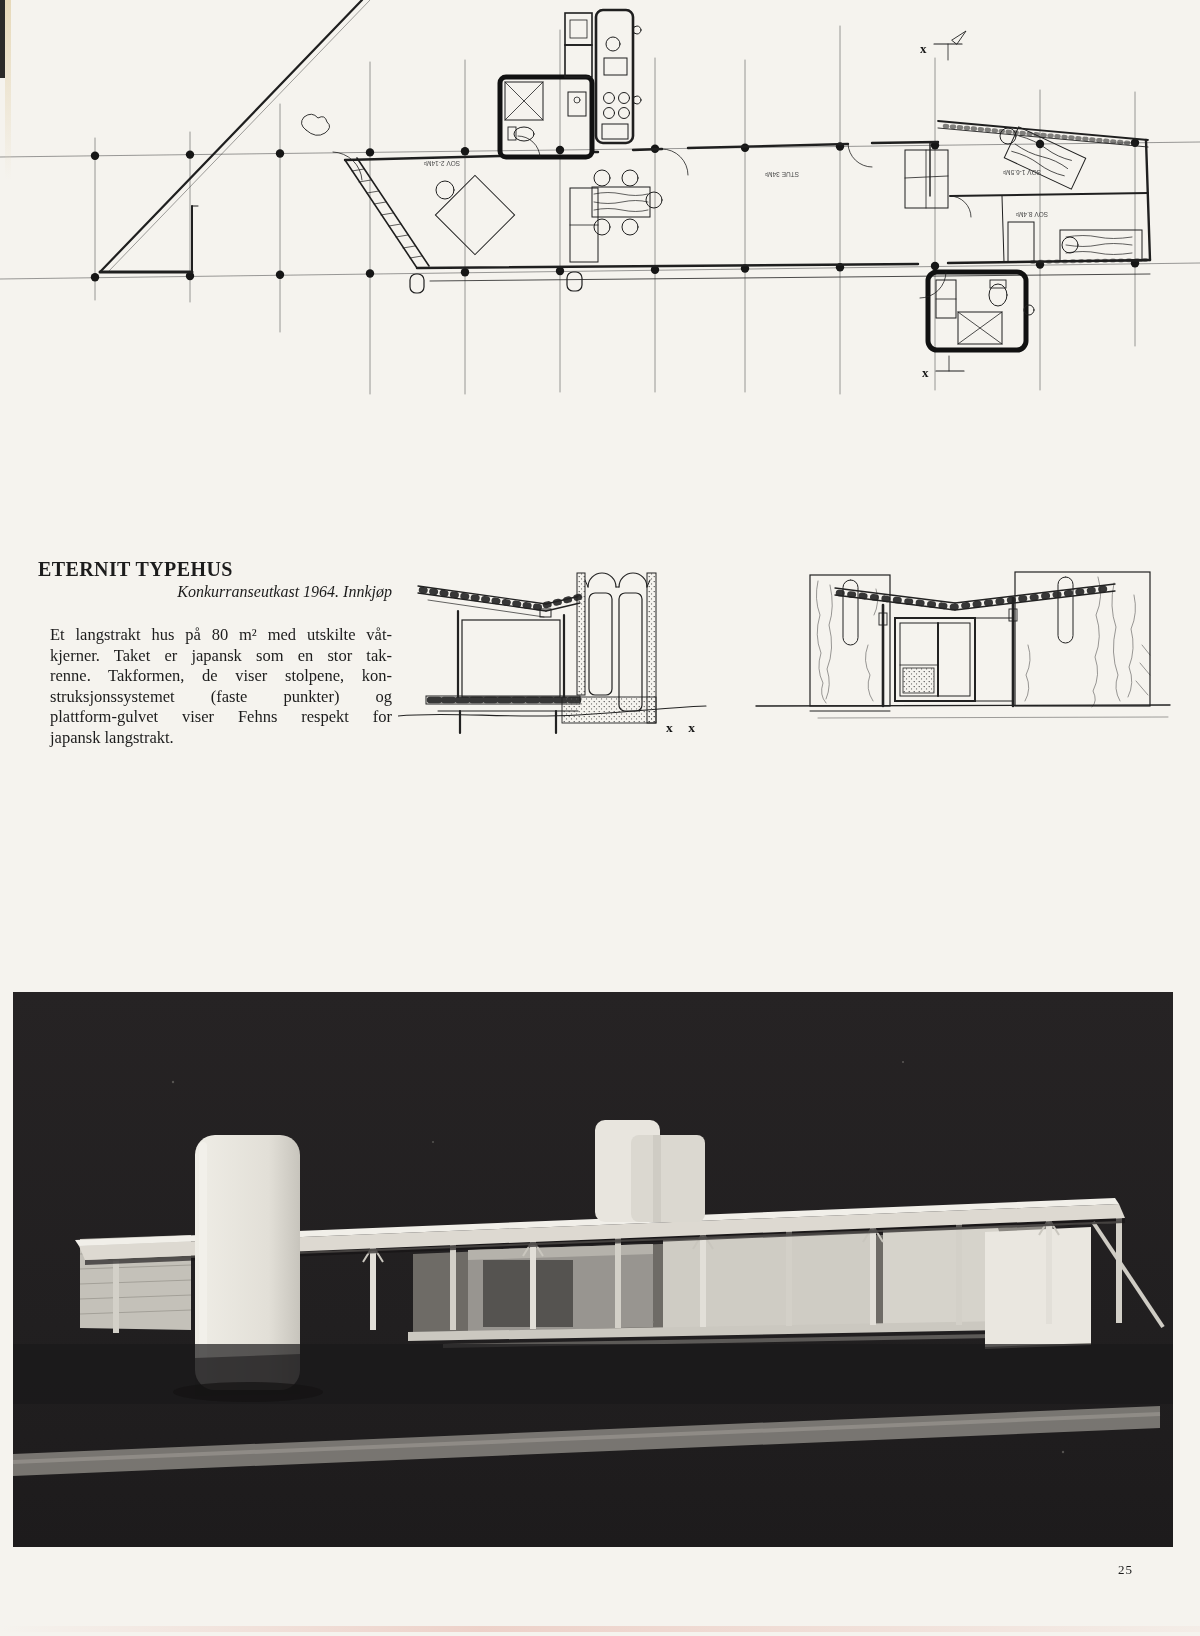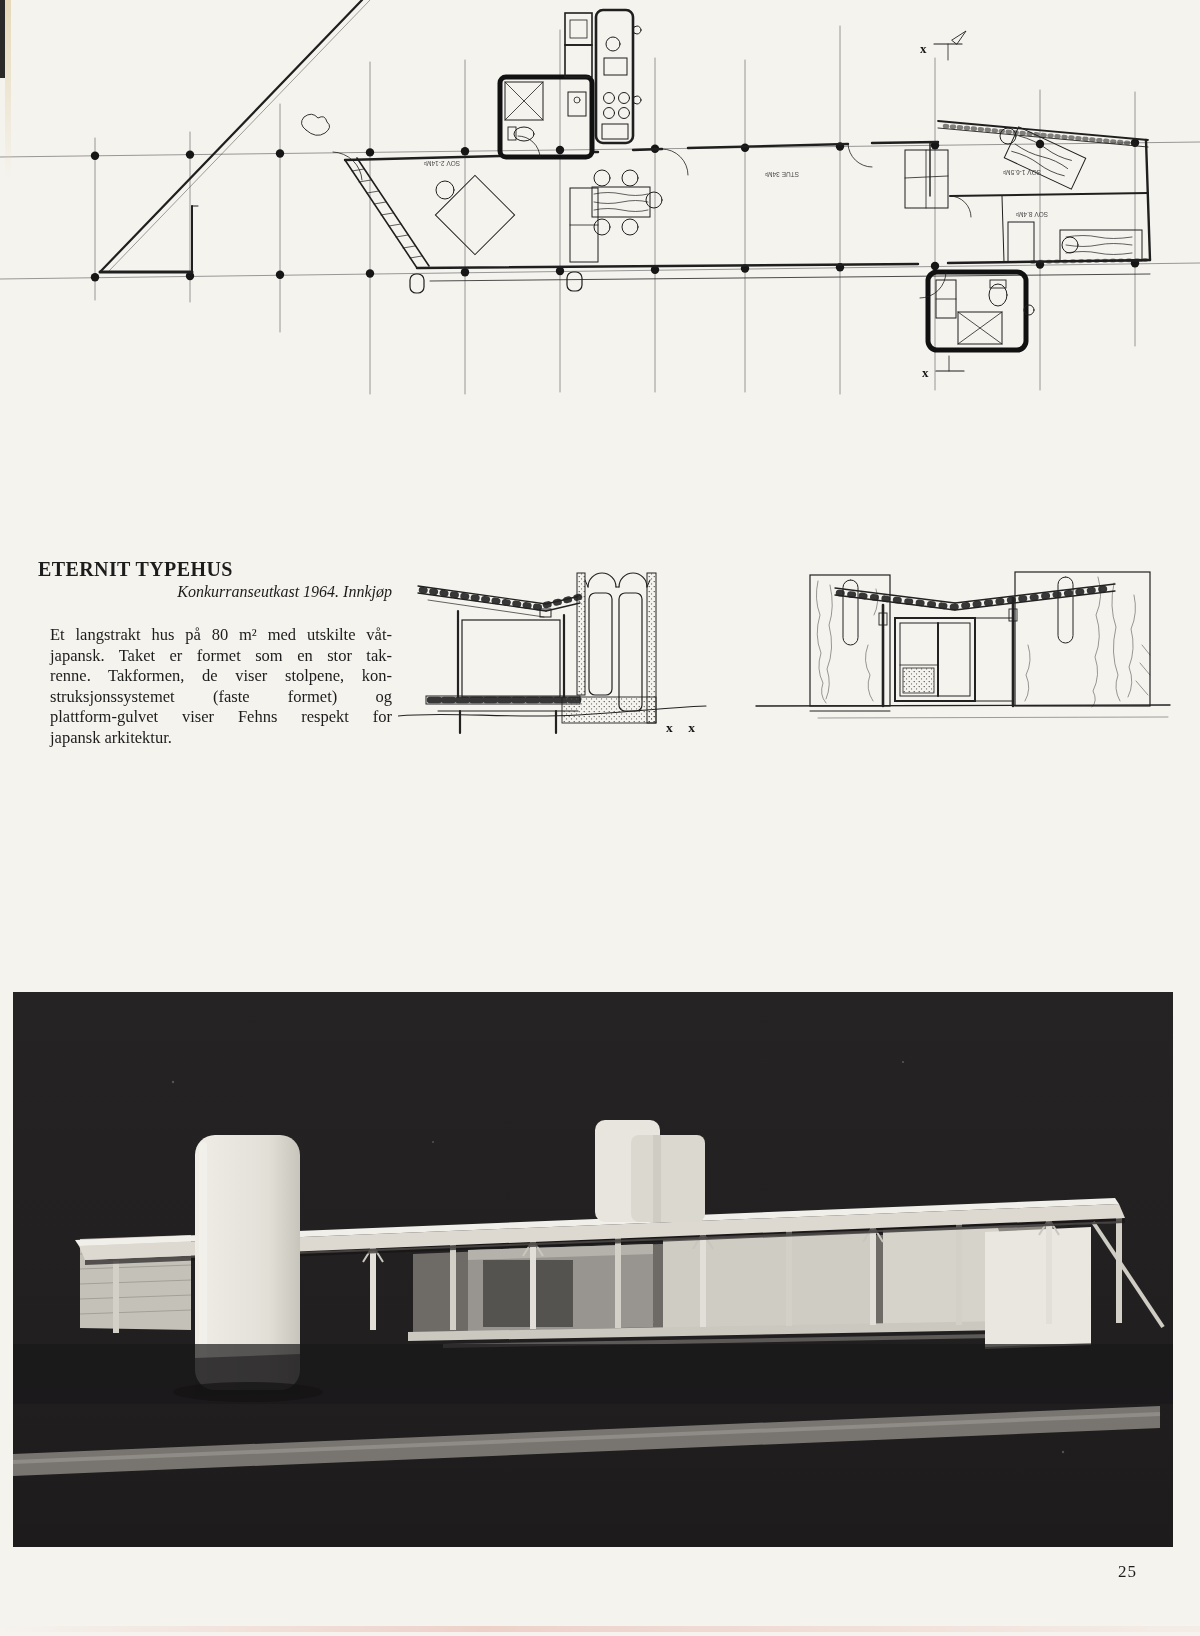--- a/index.html
+++ b/index.html
@@ -17,21 +17,21 @@
     font-family:"Liberation Serif",serif;
   }
   .article .subtitle{font-style:italic;font-size:16px;margin:0 0 24px 0;text-align:right;}
   .bodyline{
     font-size:16.5px;line-height:20.6px;
     text-align:justify;text-align-last:justify;
     white-space:normal;
     margin-left:12px;
   }
   .bodyline.last{text-align-last:left;}
-  .pagenum{left:1118px;top:1562px;font-size:17px;letter-spacing:1px;}
+  .pagenum{left:1118px;top:1562px;font-size:13px;letter-spacing:1px;}
   
   .edge-sliver{left:0;top:0;width:5px;height:78px;background:#2b2a28;}
   .edge-tint{left:5px;top:0;width:6px;height:180px;
     background:linear-gradient(#e7d9b9,rgba(231,217,185,0));}
   .bottom-smudge{left:0;top:1626px;width:1200px;height:6px;
     background:linear-gradient(to right,rgba(228,166,152,0),rgba(226,158,146,.4) 40%,rgba(228,166,152,.08));}
 </style>
 </head>
 <body>
 
@@ -226,25 +226,25 @@
         <text x="922" y="377" stroke="none" fill="#161616" font-size="13" font-weight="bold">x</text>
       </g>
     </g>
   </svg>
 
   <div class="abs article">
     <h1>ETERNIT TYPEHUS</h1>
     <p class="subtitle">Konkurranseutkast 1964. Innkjøp</p>
     <div>
       <div class="bodyline">Et langstrakt hus på 80 m² med utskilte våt-</div>
-      <div class="bodyline">japansk. Taket er formet som en stor tak-</div>
+      <div class="bodyline">kjerner. Taket er japansk som en stor tak-</div>
       <div class="bodyline">renne. Takformen, de viser stolpene, kon-</div>
-      <div class="bodyline">struksjonssystemet (faste formet) og</div>
+      <div class="bodyline">struksjonssystemet (faste punkter) og</div>
       <div class="bodyline">plattform-gulvet viser Fehns respekt for</div>
-      <div class="bodyline last">japansk arkitektur.</div>
+      <div class="bodyline last">japansk langstrakt.</div>
     </div>
   </div>
 
   <svg class="abs" style="left:398px;top:525px" width="780" height="215" viewBox="0 0 780 215">
     <defs>
       <pattern id="stip" width="5" height="5" patternUnits="userSpaceOnUse">
         <circle cx="1.2" cy="1.6" r="0.7" fill="#3c3c3c"></circle>
         <circle cx="3.6" cy="3.9" r="0.55" fill="#555"></circle>
       </pattern>
     </defs>

